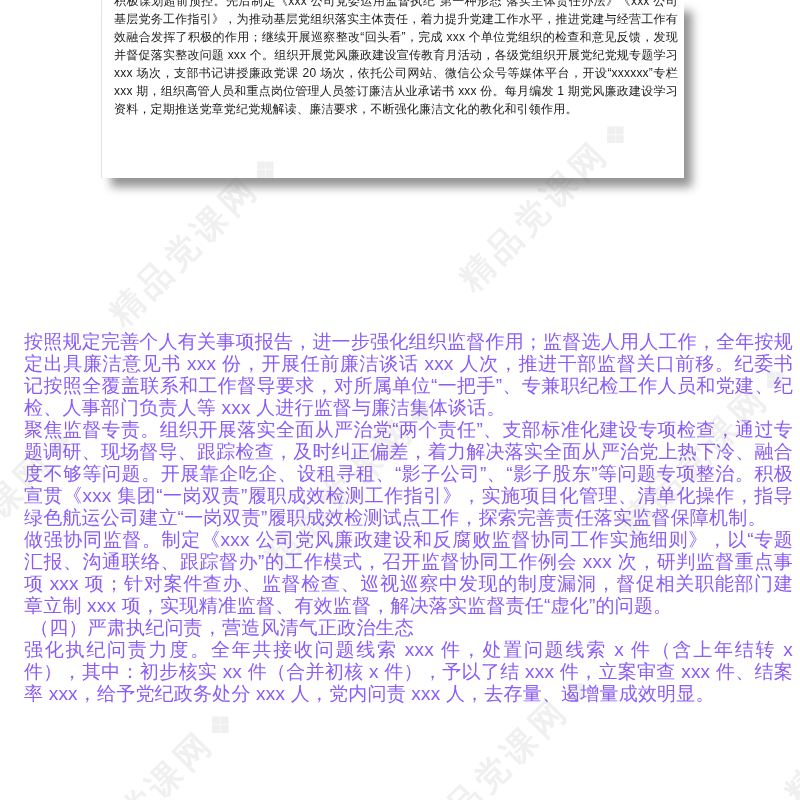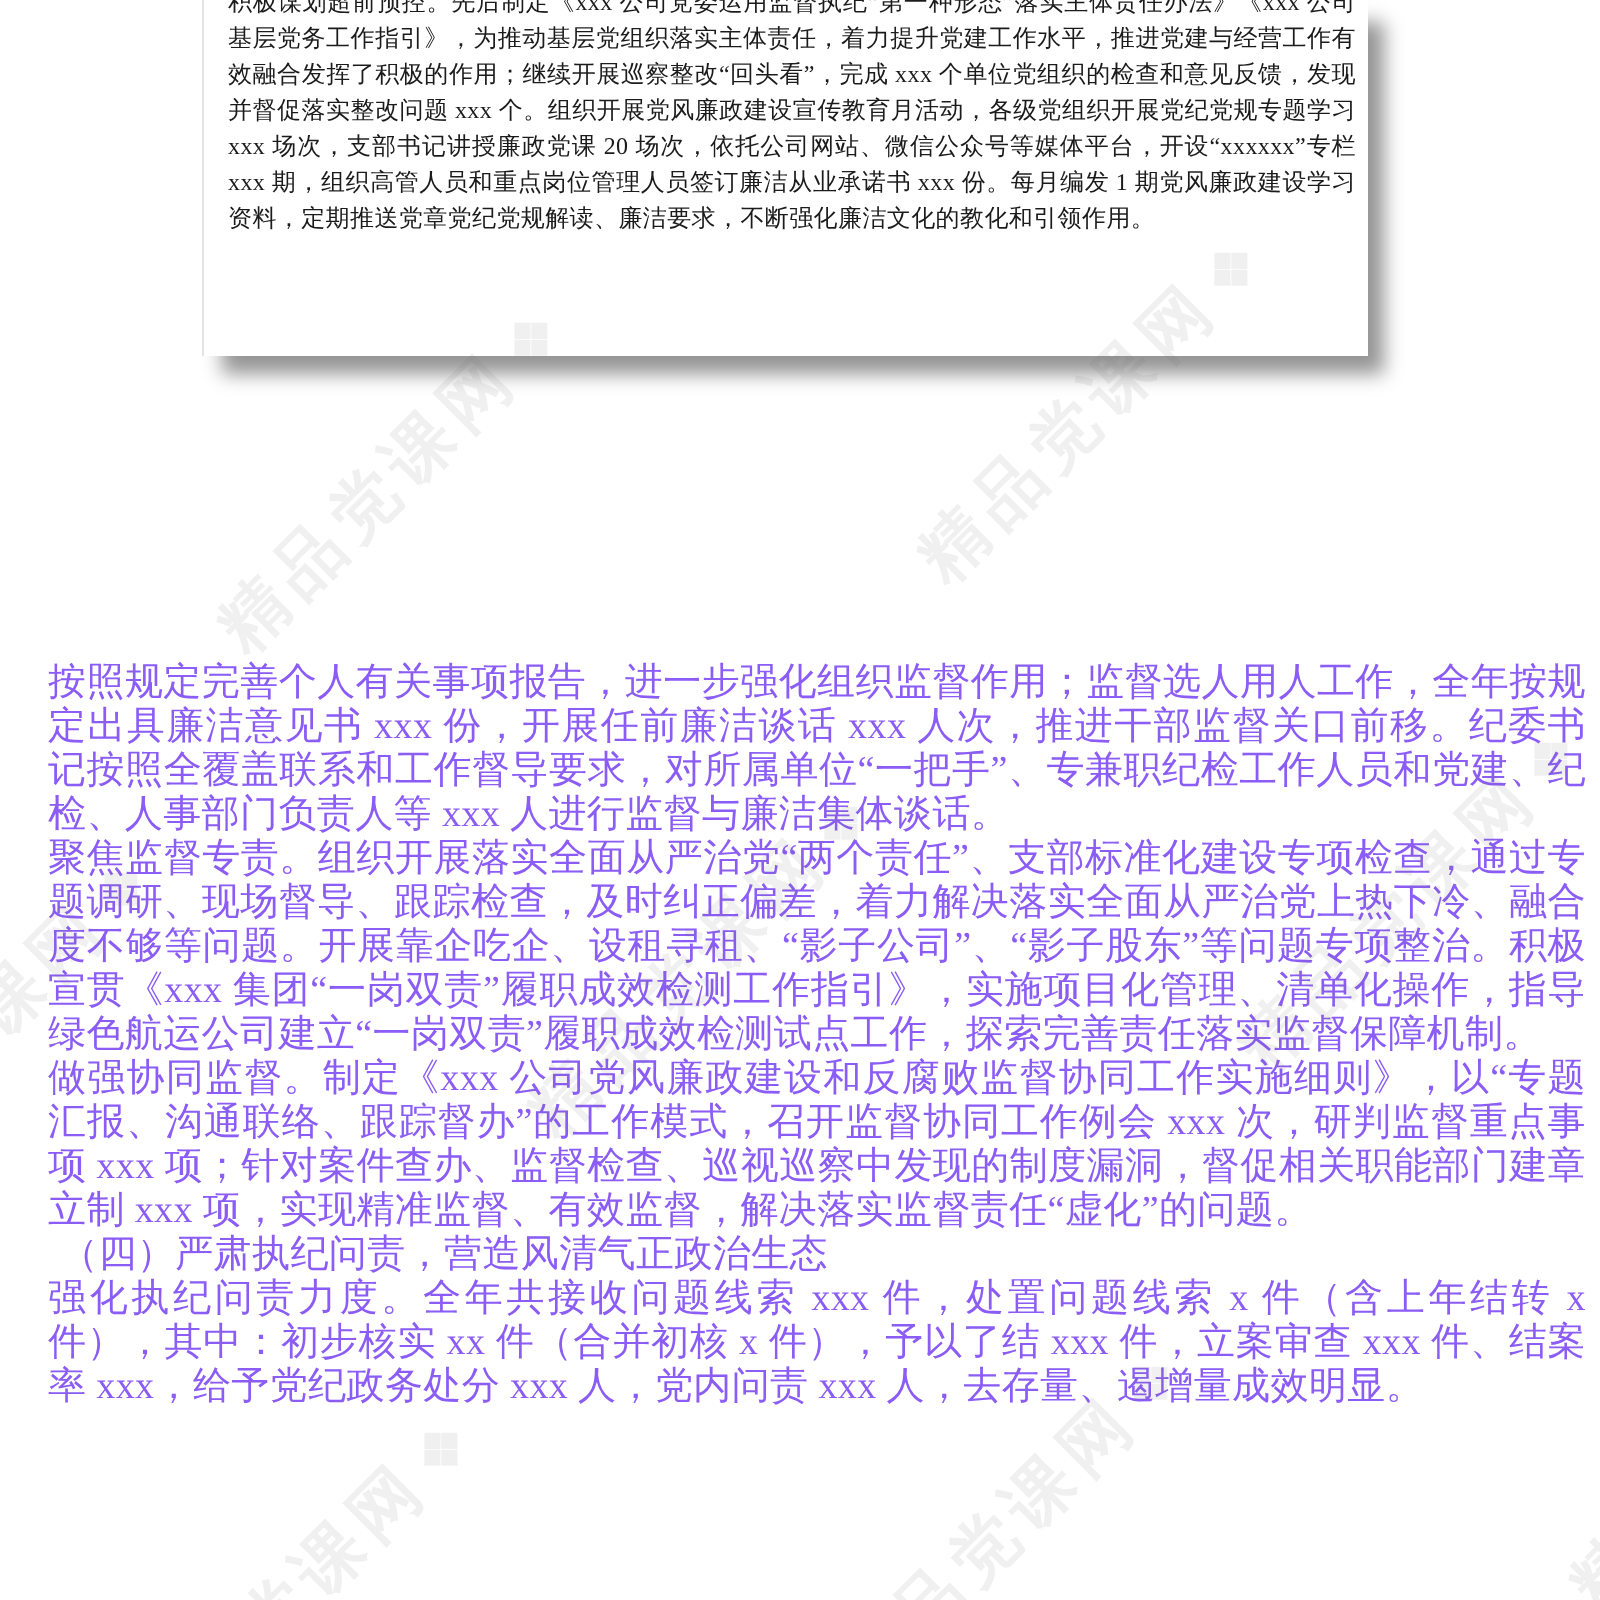--- a/index.html
+++ b/index.html
@@ -10,21 +10,20 @@
     overflow: hidden;
     background: #ffffff;
     font-family: "Liberation Sans", sans-serif;
   }
   .stage {
     position: relative;
     width: 800px;
     height: 800px;
     background: #ffffff;
     overflow: hidden;
-    font-family: Liberation Serif, serif;
   }
 
   
   .preview-page {
     position: absolute;
     left: 101px;
     top: 0;
     width: 582px;
     height: 178px;
     background: #ffffff;

